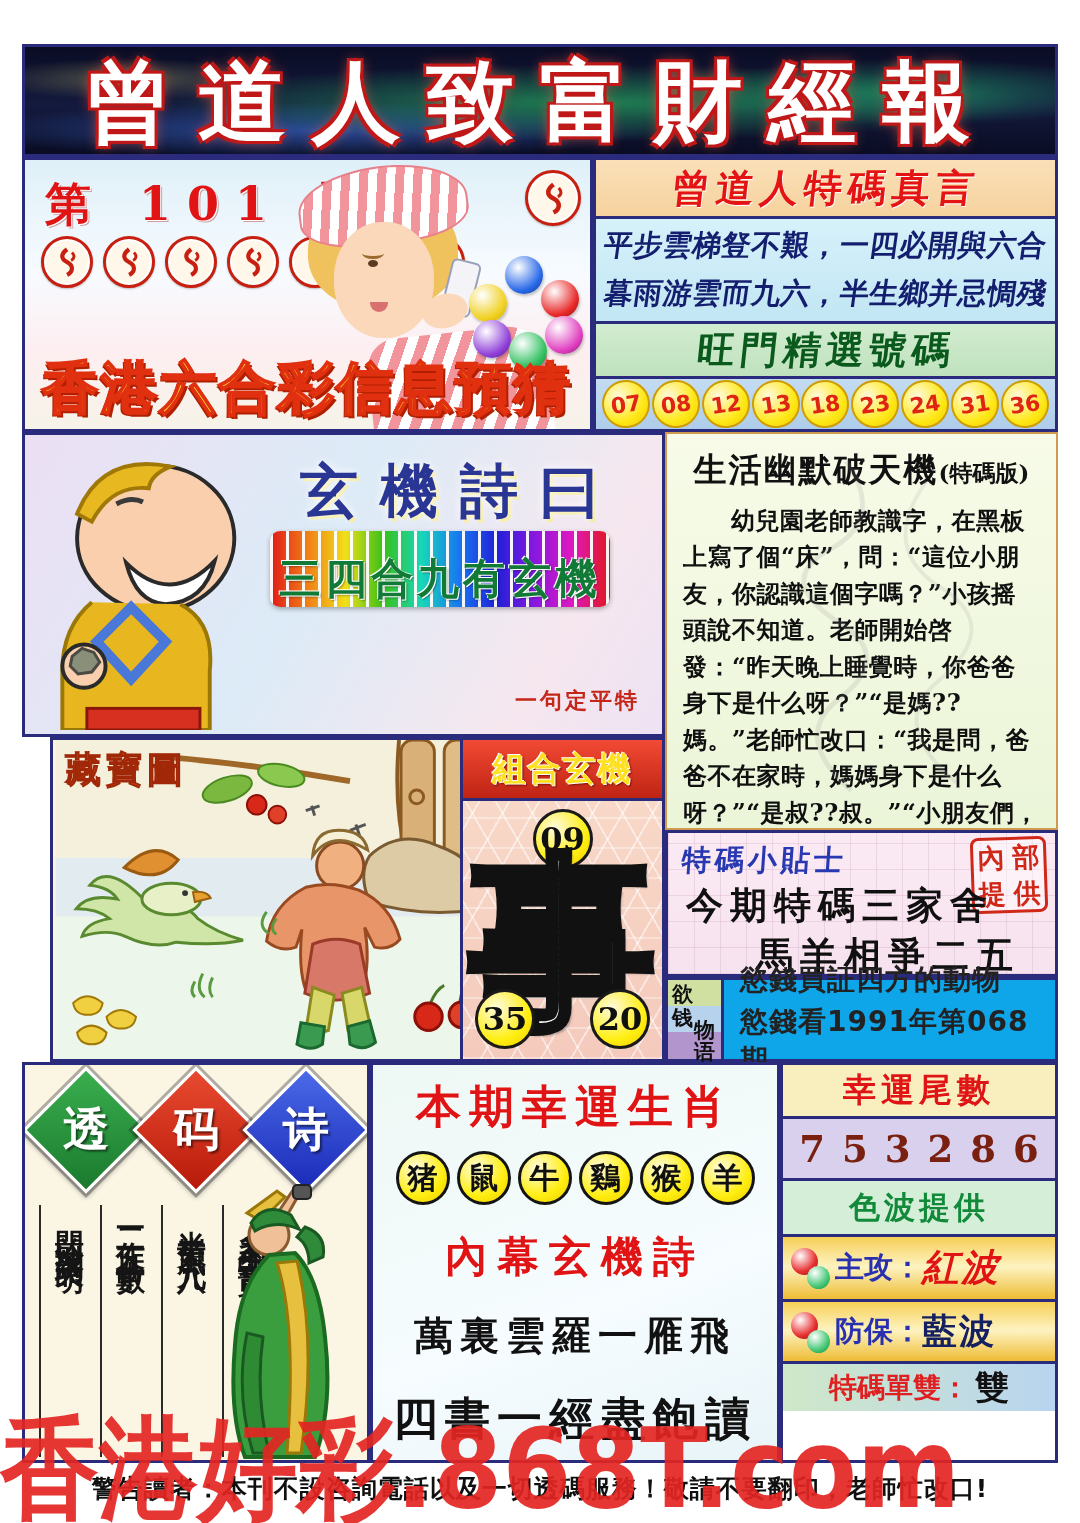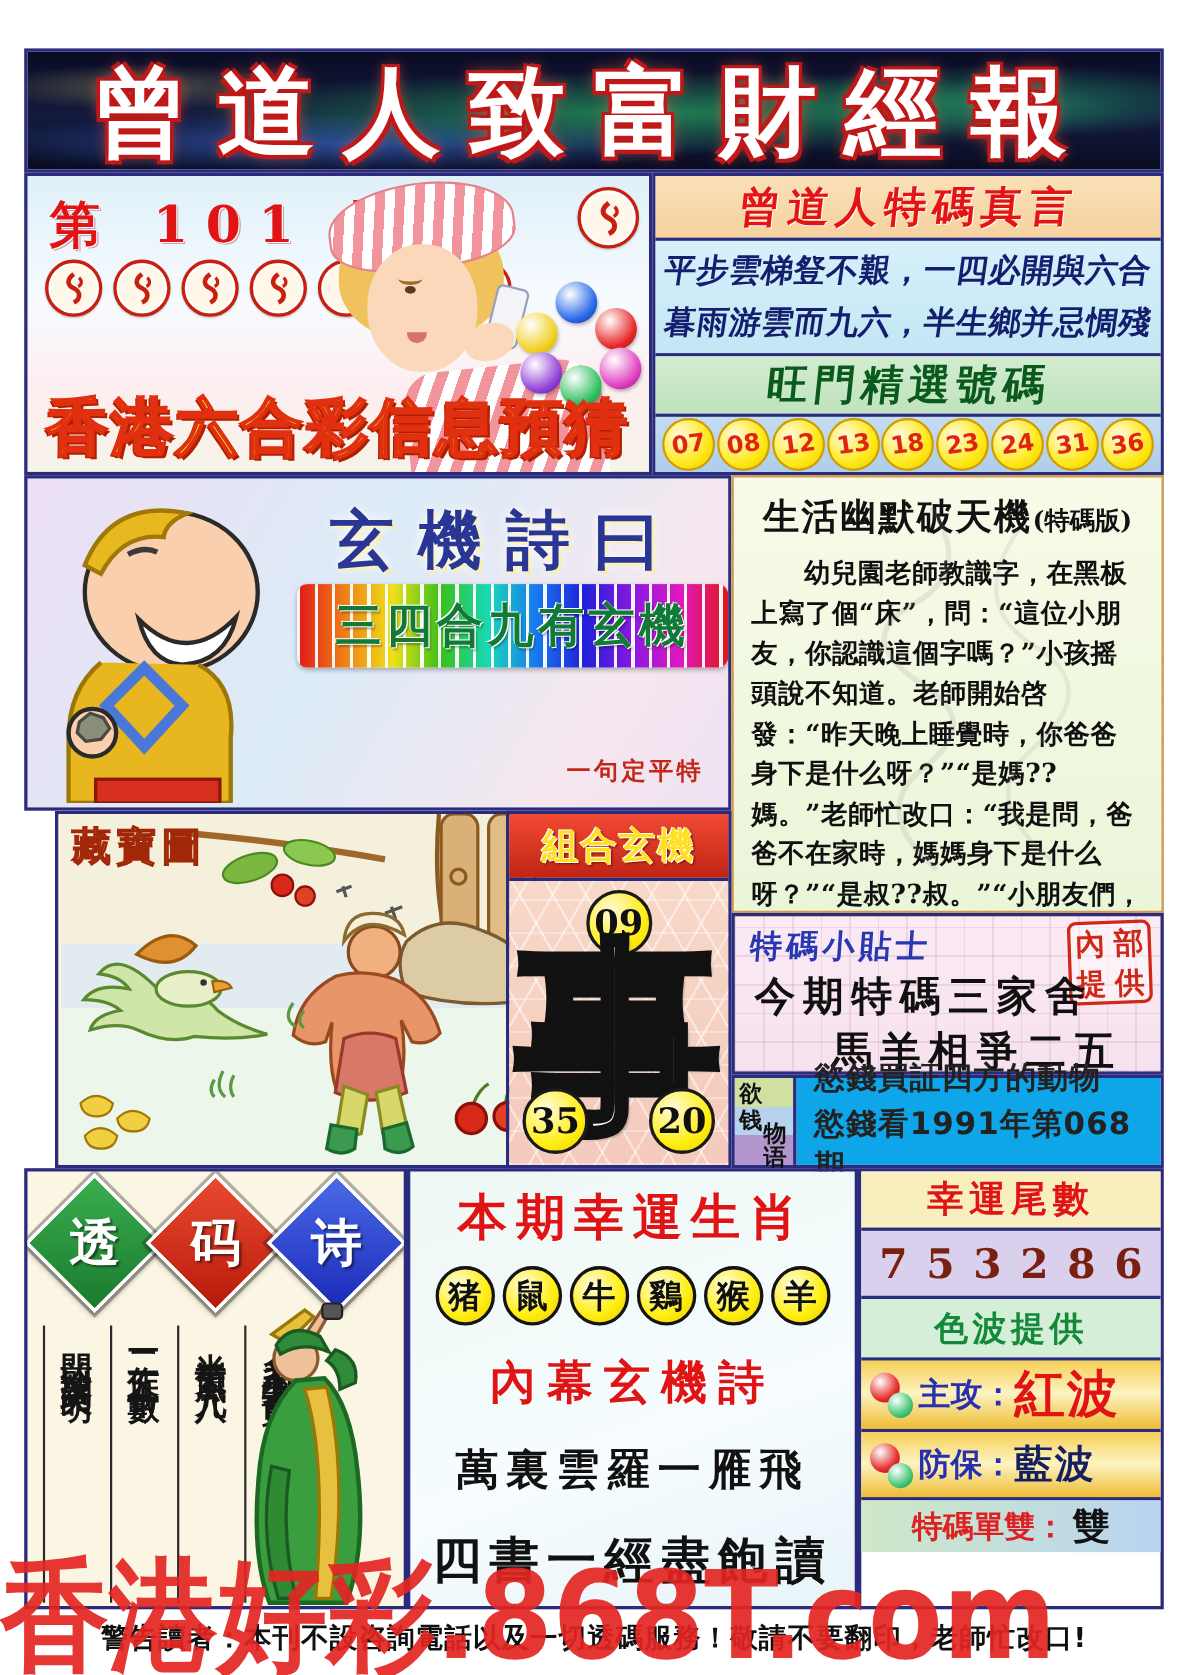--- a/index.html
+++ b/index.html
@@ -73,25 +73,25 @@
   .lucky-nums{flex:1;background:linear-gradient(180deg,#c4dcf2,#aecdea);display:flex;align-items:center;justify-content:space-evenly;padding:0 4px;}
   .num-circle{width:44px;height:44px;border-radius:50%;background:radial-gradient(circle at 35% 30%,#fffbe0,#ffe816 62%,#eec800);
     border:2px solid #cf9d00;color:#e02414;font-size:22px;font-weight:bold;display:flex;align-items:center;justify-content:center;
     transform:rotate(-8deg);}
 
   
   .mystic-panel{left:22px;top:432px;width:643px;height:305px;
     background:linear-gradient(120deg,#ecdff3,#dcebf7 45%,#f6e7ef 80%,#eee2f3);overflow:hidden;}
   .mystic-title{position:absolute;left:240px;top:18px;width:390px;text-align:center;font-size:58px;font-weight:bold;
     color:#2a3694;letter-spacing:22px;text-shadow:0 0 10px #fff,3px 3px 0 #f5eaa0;font-family:Liberation Serif, serif;}
-  .rainbow{position:absolute;left:245px;top:96px;width:392px;height:76px;border-radius:10px;
+  .rainbow{position:absolute;left:245px;top:96px;width:340px;height:76px;border-radius:10px;
     background:
       repeating-linear-gradient(90deg,rgba(255,255,255,.95) 0 3px,transparent 3px 16px),
       linear-gradient(90deg,#e01818,#f08018,#f0e018,#38c018,#18d8b8,#1878f0,#2020d8,#8818e0,#e018c0,#e01818);
-    display:flex;align-items:center;justify-content:center;box-shadow:0 2px 5px rgba(0,0,0,.3);}
+    display:flex;align-items:flex-end;justify-content:center;box-shadow:0 2px 5px rgba(0,0,0,.3);}
   .rainbow span{font-size:42px;font-weight:bold;color:#117a36;letter-spacing:4px;
     text-shadow:1px 1px 0 #fff,-1px -1px 0 #fff,2px 2px 2px rgba(0,0,0,.3);}
   .mystic-note{position:absolute;right:22px;bottom:18px;font-size:22px;font-weight:bold;color:#c22718;letter-spacing:3px;}
 
   
   .story-panel{left:665px;top:432px;width:393px;height:398px;border:none;box-sizing:border-box;
     background:repeating-linear-gradient(45deg,#f6d9a8 0 9px,#eabf78 9px 13px);}
   .story-inner{position:relative;width:100%;height:100%;border:2px solid #cf9a50;box-sizing:border-box;
     background:linear-gradient(180deg,#f7fbe8,#ebf5d8);overflow:hidden;}
   .story-title{margin-top:14px;text-align:center;font-weight:bold;color:#111;}
@@ -187,21 +187,21 @@
   .sb-wave{height:56px;background:#d4eed8;}
   .sb-wave span{font-size:31px;font-weight:bold;color:#128a3a;letter-spacing:4px;}
   .sb-gold{height:65px;background:linear-gradient(180deg,#f6cf56,#fdf3c2 48%,#eebc34);justify-content:flex-start;padding-left:8px;}
   .sb-grad{height:47px;background:linear-gradient(90deg,#cfe8c8,#b8d4f0);}
   .ballpair{position:relative;width:44px;height:44px;flex:0 0 44px;}
   .ballpair .p1{position:absolute;left:0;top:2px;width:27px;height:27px;border-radius:50%;
     background:radial-gradient(circle at 35% 30%,#fff,#e83030 60%,#8a1010);}
   .ballpair .p2{position:absolute;left:16px;top:20px;width:23px;height:23px;border-radius:50%;
     background:radial-gradient(circle at 35% 30%,#fff,#48c878 60%,#108a40);}
   .sb-label-blue{font-size:29px;font-weight:bold;color:#2830b0;}
-  .sb-val-red{font-size:46px;font-weight:bold;color:#e01414;letter-spacing:2px;}
+  .sb-val-red{font-size:37px;font-weight:bold;color:#e01414;letter-spacing:2px;font-style:italic;}
   .sb-val-navy{font-size:35px;font-weight:bold;color:#142060;letter-spacing:2px;}
   .sb-label-red{font-size:28px;font-weight:bold;color:#e02020;}
   .sb-val-black{font-size:34px;font-weight:bold;color:#111;margin-left:6px;}
 
   .warning{position:absolute;left:22px;top:1472px;width:1036px;text-align:center;font-size:25px;font-weight:bold;
     color:#101010;letter-spacing:1px;}
   .watermark{position:absolute;left:0px;top:1396px;font-size:99px;font-weight:bold;color:rgba(227,37,34,.92);
     white-space:nowrap;z-index:40;letter-spacing:0px;transform:scaleY(1.12);transform-origin:left top;}
 </style>
 </head>

